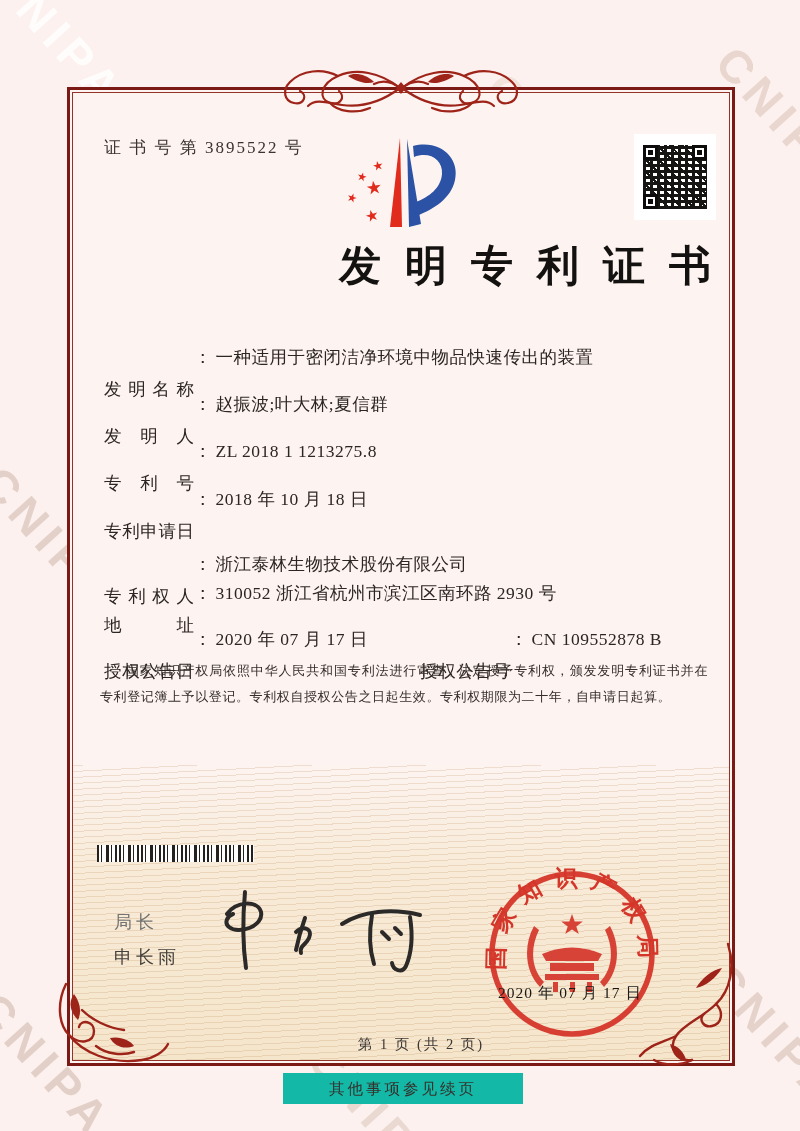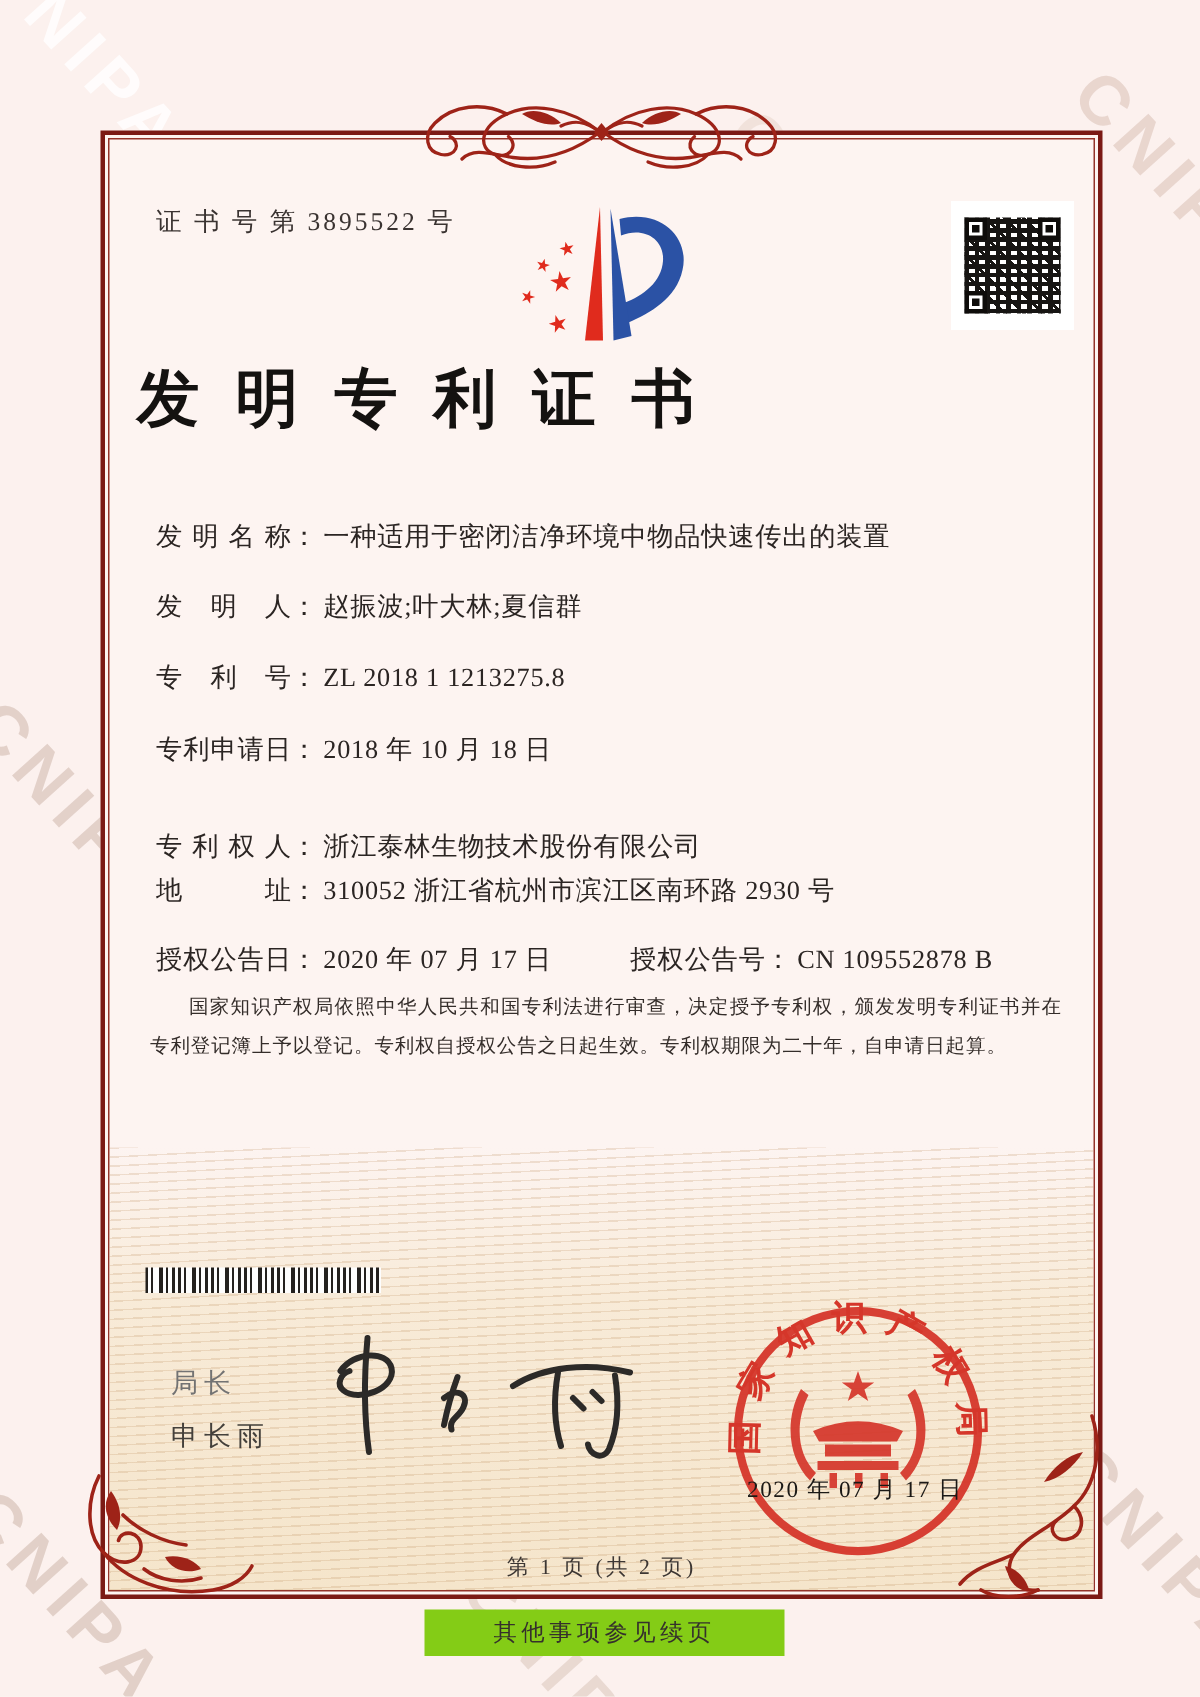--- a/index.html
+++ b/index.html
@@ -24,54 +24,54 @@
   }
   .frame-inner{position:absolute;inset:2px;border:1px solid #94332a;}
   .guilloche{
     position:absolute;left:3px;right:3px;bottom:3px;height:295px;
     background:
       repeating-linear-gradient(177deg, rgba(186,138,88,0.22) 0 1px, rgba(186,138,88,0) 1px 6px),
       linear-gradient(180deg, rgba(247,233,211,0) 0%, rgba(247,233,211,0.85) 35%, #f5e5cb 100%);
   }
   .cert-no{left:104px;top:136px;font-size:17px;letter-spacing:2px;color:#3a3331;}
   .title{
-    left:67px;top:238px;width:668px;text-align:left;
+    left:67px;top:238px;width:668px;text-align:right;
     font-size:42px;font-weight:bold;letter-spacing:24px;text-indent:24px;color:#141210;
   }
   .qr-box{left:634px;top:134px;width:82px;height:86px;background:#fff;}
   .qr{position:absolute;left:9px;top:11px;width:64px;height:64px;
     background:
       repeating-linear-gradient(0deg,#171513 0 3px,transparent 3px 6px),
       repeating-linear-gradient(90deg,#171513 0 3px,transparent 3px 7px),
       repeating-linear-gradient(45deg,#171513 0 2px,transparent 2px 9px);
   }
   .finder{position:absolute;width:15px;height:15px;border:3px solid #0e0c0a;background:#fff;box-sizing:border-box;}
   .finder::after{content:"";position:absolute;left:2px;top:2px;width:5px;height:5px;background:#0e0c0a;}
   .f-tl{left:0;top:0}.f-tr{right:0;top:0}.f-bl{left:0;bottom:0}
   
   .row{position:absolute;left:104px;height:26px;line-height:26px;font-size:17.5px;white-space:nowrap;}
   .flabel{
     display:inline-block;width:90px;text-align:justify;text-align-last:justify;
-    vertical-align:top;color:#2b2523;
+    vertical-align:top;color:#2b2523;margin-top:32px;
   }
   .colon{margin:0 4px 0 0;}
   .fvalue{letter-spacing:0.5px;color:#2b2523;}
   .grant2{position:absolute;left:316px;top:0;}
   
   .paras{left:100px;top:658px;width:608px;font-size:13px;line-height:25.5px;
     text-align:justify;letter-spacing:0.6px;color:#342d2a;}
   .paras p{margin:0;text-indent:2em;}
   .barcode{left:97px;top:845px;width:157px;height:17px;
     background:repeating-linear-gradient(90deg,#23201d 0 2px,#fdfdfd 2px 4px,#23201d 4px 5px,#fdfdfd 5px 9px,#23201d 9px 12px,#fdfdfd 12px 14px,#23201d 14px 15px,#fdfdfd 15px 18px,#23201d 18px 20px,#fdfdfd 20px 22px);}
   .sig-title{left:114px;top:910px;font-family:"Liberation Sans","DejaVu Sans",sans-serif;
     font-size:18px;letter-spacing:4px;color:#737373;}
   .sig-name{left:114px;top:945px;font-family:"Liberation Sans","DejaVu Sans",sans-serif;
     font-size:18px;letter-spacing:4px;color:#44403b;}
-  .page-info{left:67px;top:1035px;width:668px;text-align:center;font-size:14.5px;letter-spacing:2px;color:#3c3633;}
-  .note-strip{left:283px;top:1073px;width:240px;height:31px;background:#84cc16;
+  .page-info{left:67px;top:1035px;width:668px;text-align:center;font-size:14.5px;letter-spacing:2px;color:#3c3633;padding-left:20px;}
+  .note-strip{left:283px;top:1073px;width:240px;height:31px;background:#14b8a6;
     text-align:center;line-height:31px;font-size:15.5px;letter-spacing:3px;color:#35302c;}
   svg{display:block;}
 </style>
 </head>
 <body>
 
 <div class="wm" style="left:-30px;top:8px;color:rgba(255,255,255,0.8);">CNIPA</div>
 <div class="wm" style="left:696px;top:92px;color:rgba(216,191,181,0.55);">CNIPA</div>
 <div class="wm" style="left:466px;top:118px;color:rgba(233,216,207,0.6);">CNIPA</div>
 <div class="wm" style="left:478px;top:352px;color:rgba(198,176,162,0.5);">CNIPA</div>

